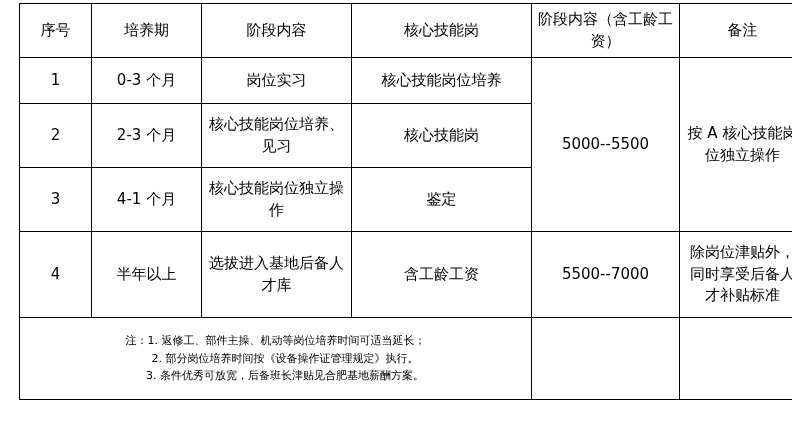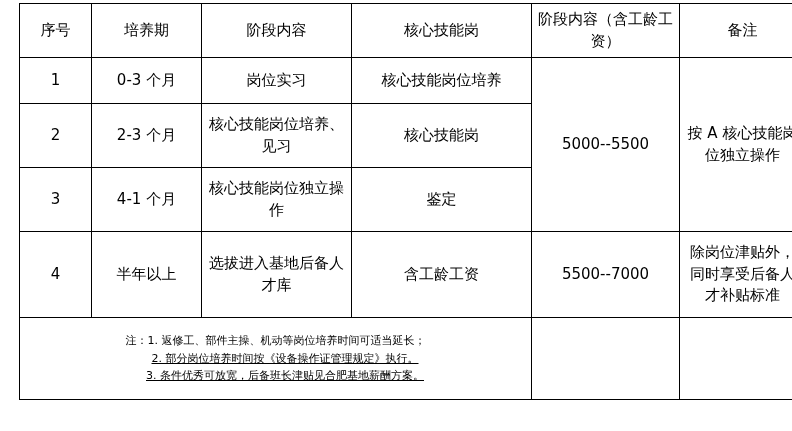--- a/index.html
+++ b/index.html
@@ -57,21 +57,20 @@
     padding: 6px 8px 4px 8px;
     height: 82px;
   }
   .notes-cell .nline {
     font-size: 11px;
     line-height: 1.62;
     white-space: nowrap;
   }
   .notes-cell .nline.indent {
     padding-left: 19px;
-    text-decoration: underline;
   }
   .blank-cell {
     border-left: 1px solid #000000;
   }
 </style>
 </head>
 <body>
 
 <div class="sheet">
   <table class="grid">

